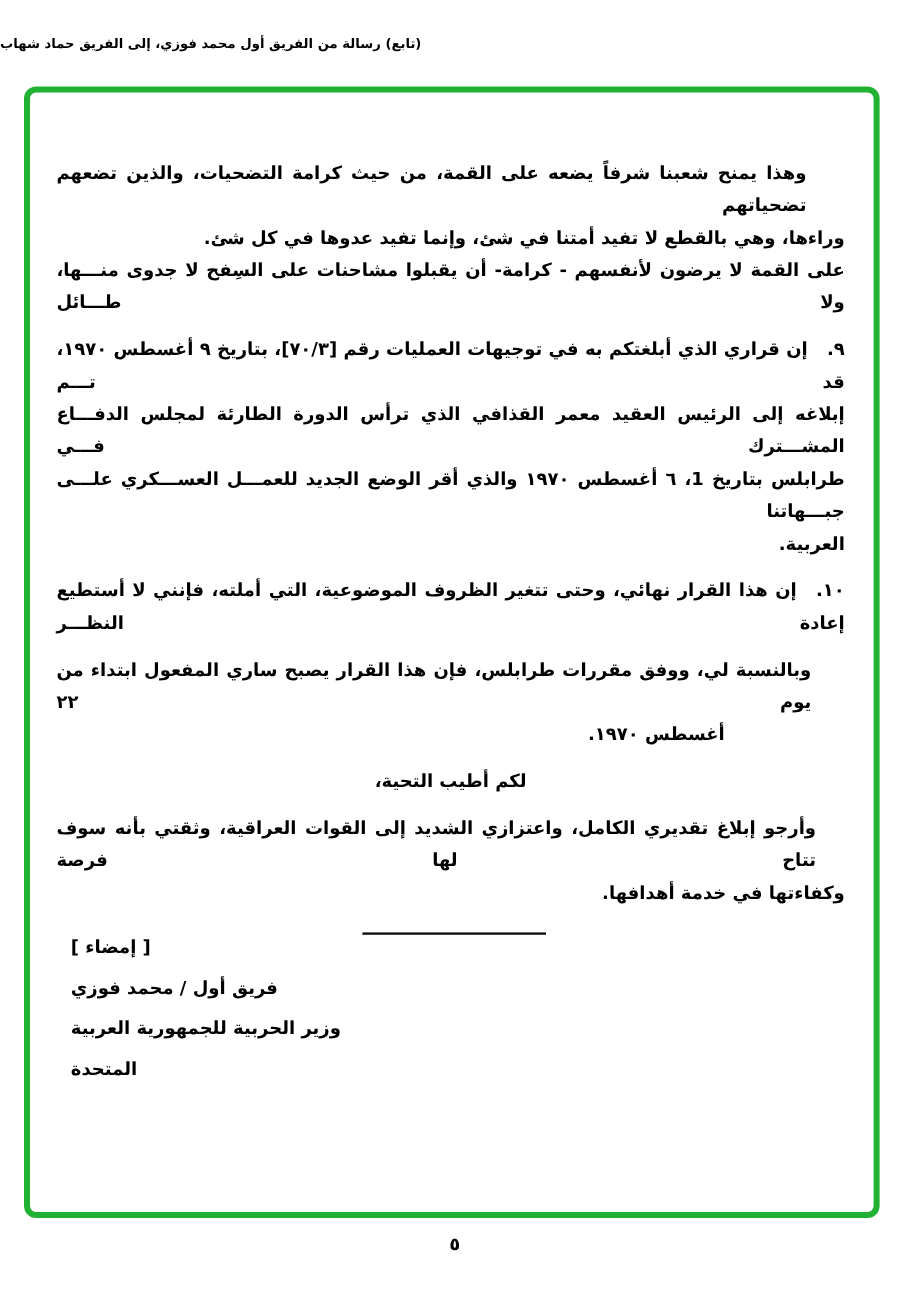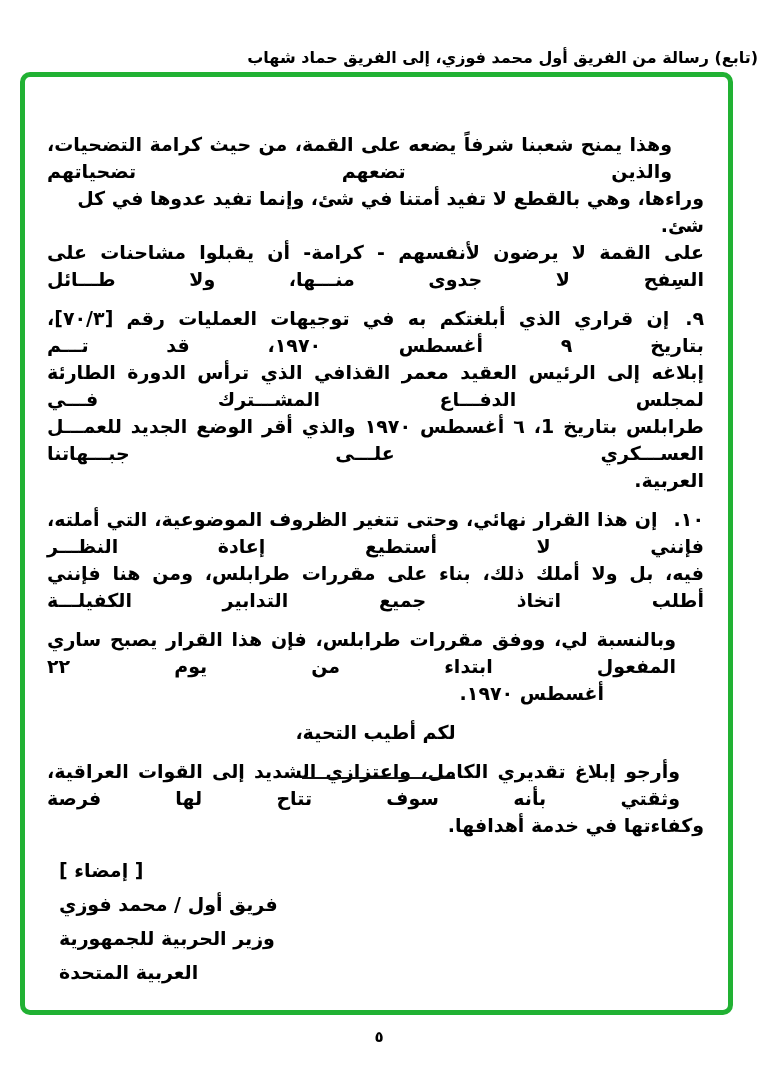--- a/index.html
+++ b/index.html
@@ -2,30 +2,30 @@
 <html lang="ar"><head>
 <meta charset="utf-8">
 <style>
   html,body{margin:0;padding:0;background:#ffffff;}
   body{
     width:758px;height:1078px;position:relative;overflow:hidden;
     font-family:"DejaVu Sans", sans-serif;color:#000;
   }
   .page{position:absolute;inset:0;direction:rtl;}
   .doc-header{
-    position:absolute;top:48px;left:0;right:0;text-align:right;
-    font-size:16px;font-weight:bold;letter-spacing:0;
+    position:absolute;top:30px;left:0;right:0;text-align:left;
+    font-size:11px;font-weight:bold;letter-spacing:0;
   }
   .frame{
     position:absolute;left:20px;top:72px;width:703px;height:933px;
     border:5px solid #21b133;border-radius:10px;background:#fff;
   }
   .content{
     padding:54px 24px 0 22px;
-    font-size:19px;font-weight:bold;line-height:27px;
+    font-size:15px;font-weight:bold;line-height:27px;
   }
   .para{margin:0 0 12px 0;}
   .line{text-align:justify;text-align-last:justify;}
   .line.last{text-align:right;text-align-last:right;}
   .line.first-p1{padding-right:32px;}
   .line.first-p4{padding-right:28px;}
   .line.first-p6{padding-right:24px;}
   .line.end-offset-sm{padding-right:34px;}
   .line.end-offset-lg{padding-right:100px;}
   .num{white-space:nowrap;}
@@ -62,21 +62,20 @@
 
       <div class="para">
         <div class="line"><span class="num">٩.</span><span class="numgap"></span><span>إن قراري الذي أبلغتكم به في توجيهات العمليات رقم [٧٠/٣]، بتاريخ ٩ أغسطس ١٩٧٠، قد تـــم</span></div>
         <div class="line">إبلاغه إلى الرئيس العقيد معمر القذافي الذي ترأس الدورة الطارئة لمجلس الدفـــاع المشـــترك فـــي</div>
         <div class="line">طرابلس بتاريخ 1، ٦ أغسطس ١٩٧٠ والذي أقر الوضع الجديد للعمـــل العســـكري علـــى جبـــهاتنا</div>
         <div class="line last">العربية.</div>
       </div>
 
       <div class="para">
         <div class="line"><span class="num">١٠.</span><span class="numgap"></span><span>إن هذا القرار نهائي، وحتى تتغير الظروف الموضوعية، التي أملته، فإنني لا أستطيع إعادة النظـــر</span></div>
-        <div class="line">فيه، بل ولا أملك ذلك، بناء على مقررات طرابلس، ومن هنا فإنني أطلب اتخاذ جميع التدابير الكفيلـــة</div>
       </div>
 
       <div class="para">
         <div class="line first-p4">وبالنسبة لي، ووفق مقررات طرابلس، فإن هذا القرار يصبح ساري المفعول ابتداء من يوم ٢٢</div>
         <div class="line last end-offset-lg">أغسطس ١٩٧٠.</div>
       </div>
 
       <div class="salutation">لكم أطيب التحية،</div>
 
       <div class="para">

